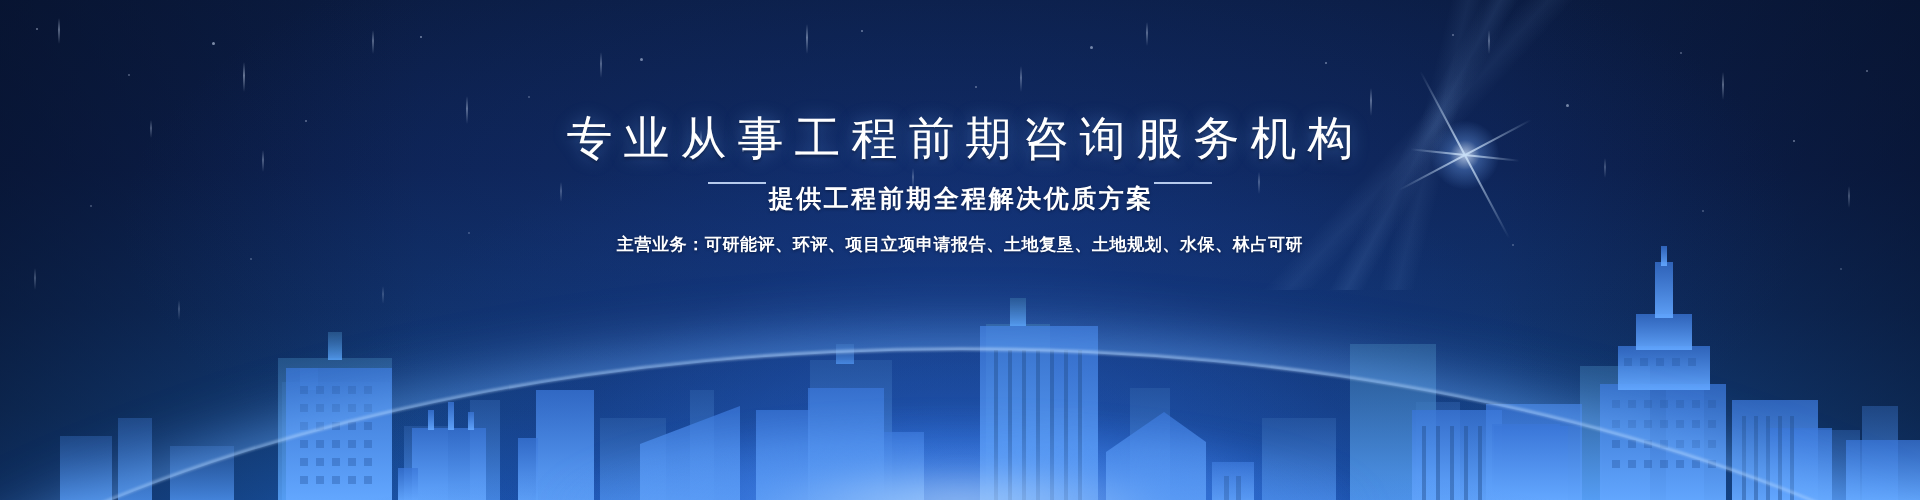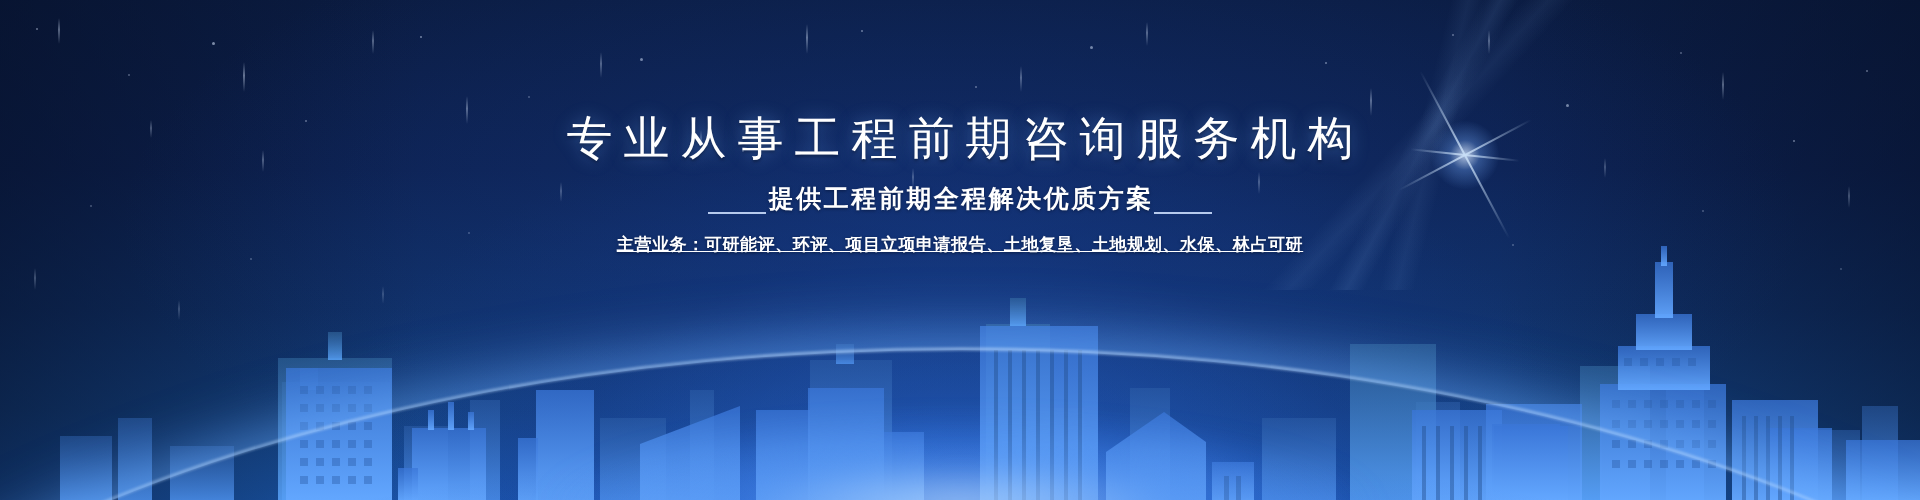--- a/index.html
+++ b/index.html
@@ -136,21 +136,21 @@
     font-weight: normal;
     color: #ffffff;
     letter-spacing: 11px;
     text-indent: 11px;
     text-shadow: 0 0 18px rgba(120,180,255,0.45), 0 2px 3px rgba(3,12,34,0.55);
     white-space: nowrap;
     margin: 0;
   }
   .sub-row {
     display: flex;
-    align-items: flex-end;
+    align-items: flex-start;
     justify-content: center;
     margin-top: 16px;
   }
   .sub-rule {
     display: block;
     width: 58px; height: 2px;
     background: #c9dcfb;
     opacity: .9;
   }
   .subheadline {
@@ -165,21 +165,20 @@
   }
   .services {
     margin-top: 19px;
     font-size: 17px;
     line-height: 24px;
     font-weight: bold;
     color: #ffffff;
     letter-spacing: .6px;
     white-space: nowrap;
     text-shadow: 0 1px 3px rgba(3,12,34,0.55);
-    text-decoration: underline;
   }
 </style>
 </head>
 <body>
 
 <div class="banner">
 
   <div class="vignette"></div>
 
   <div class="stars">

